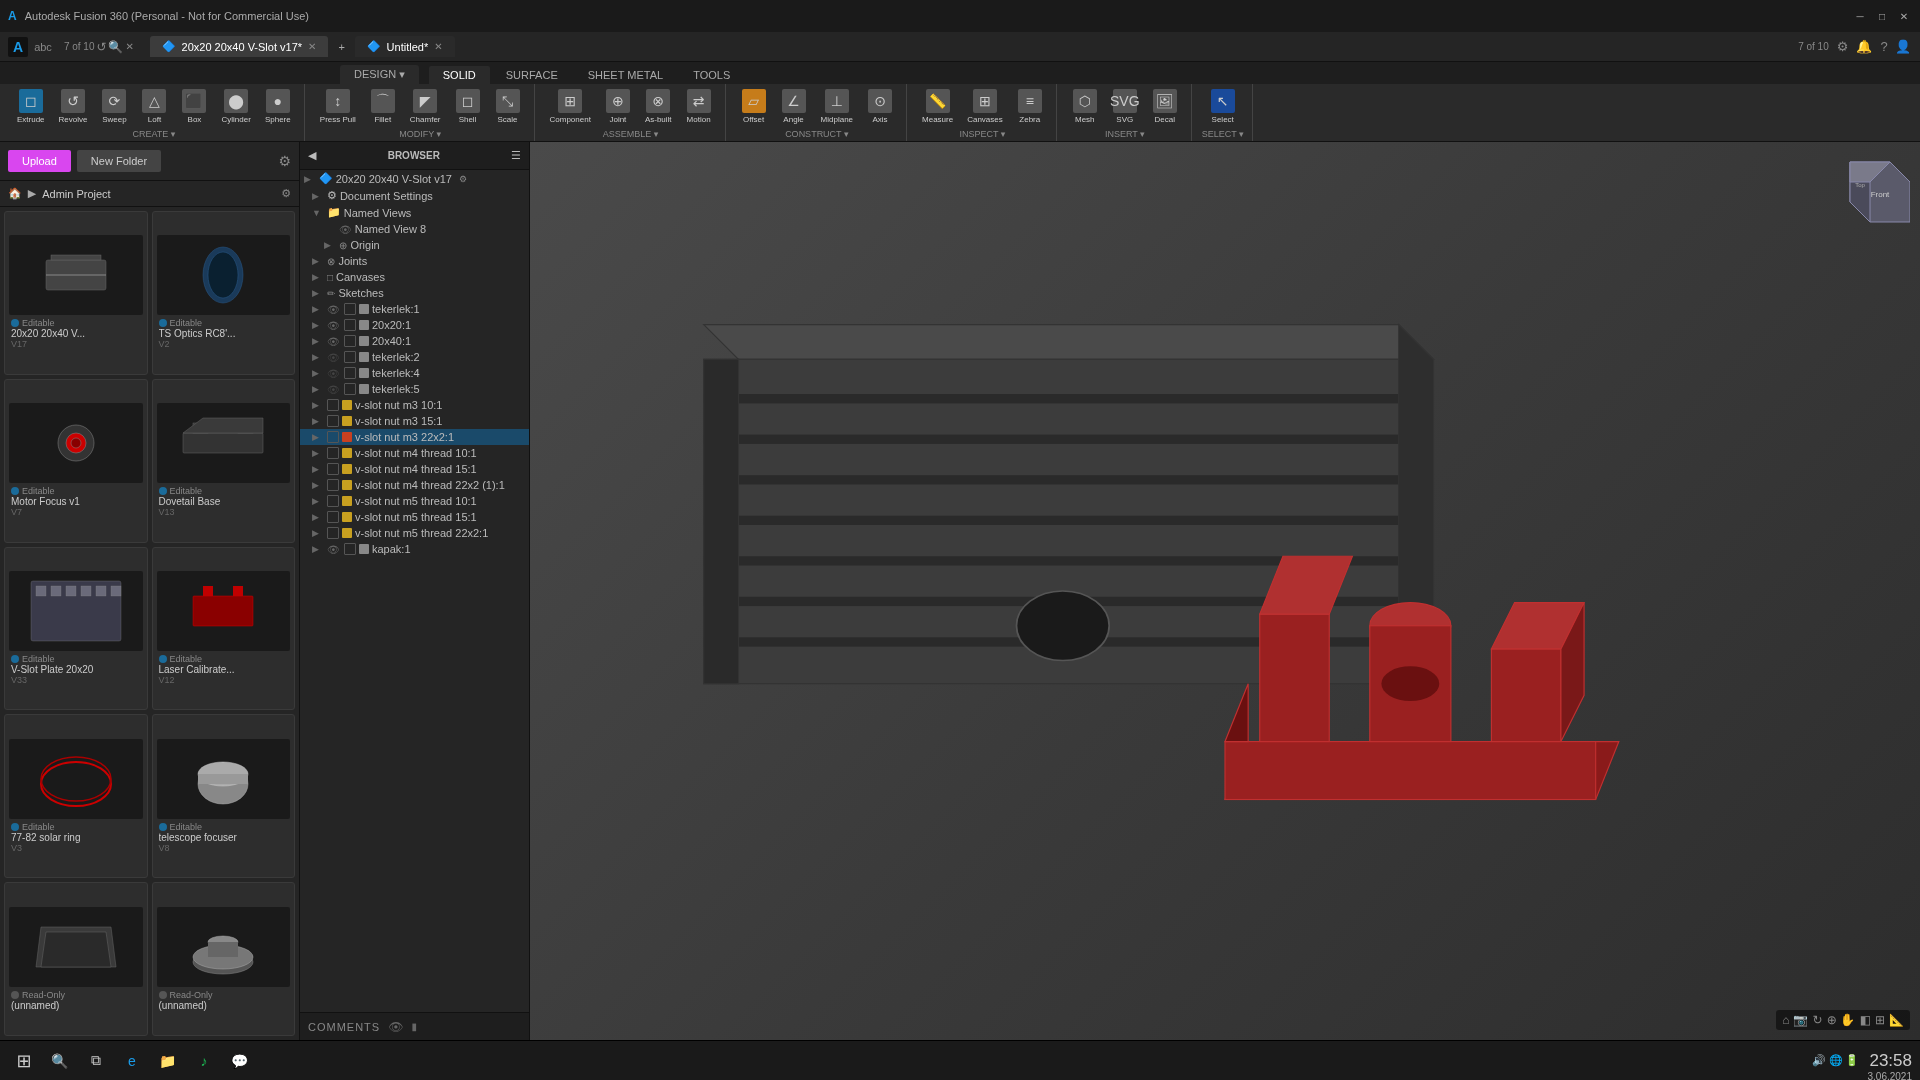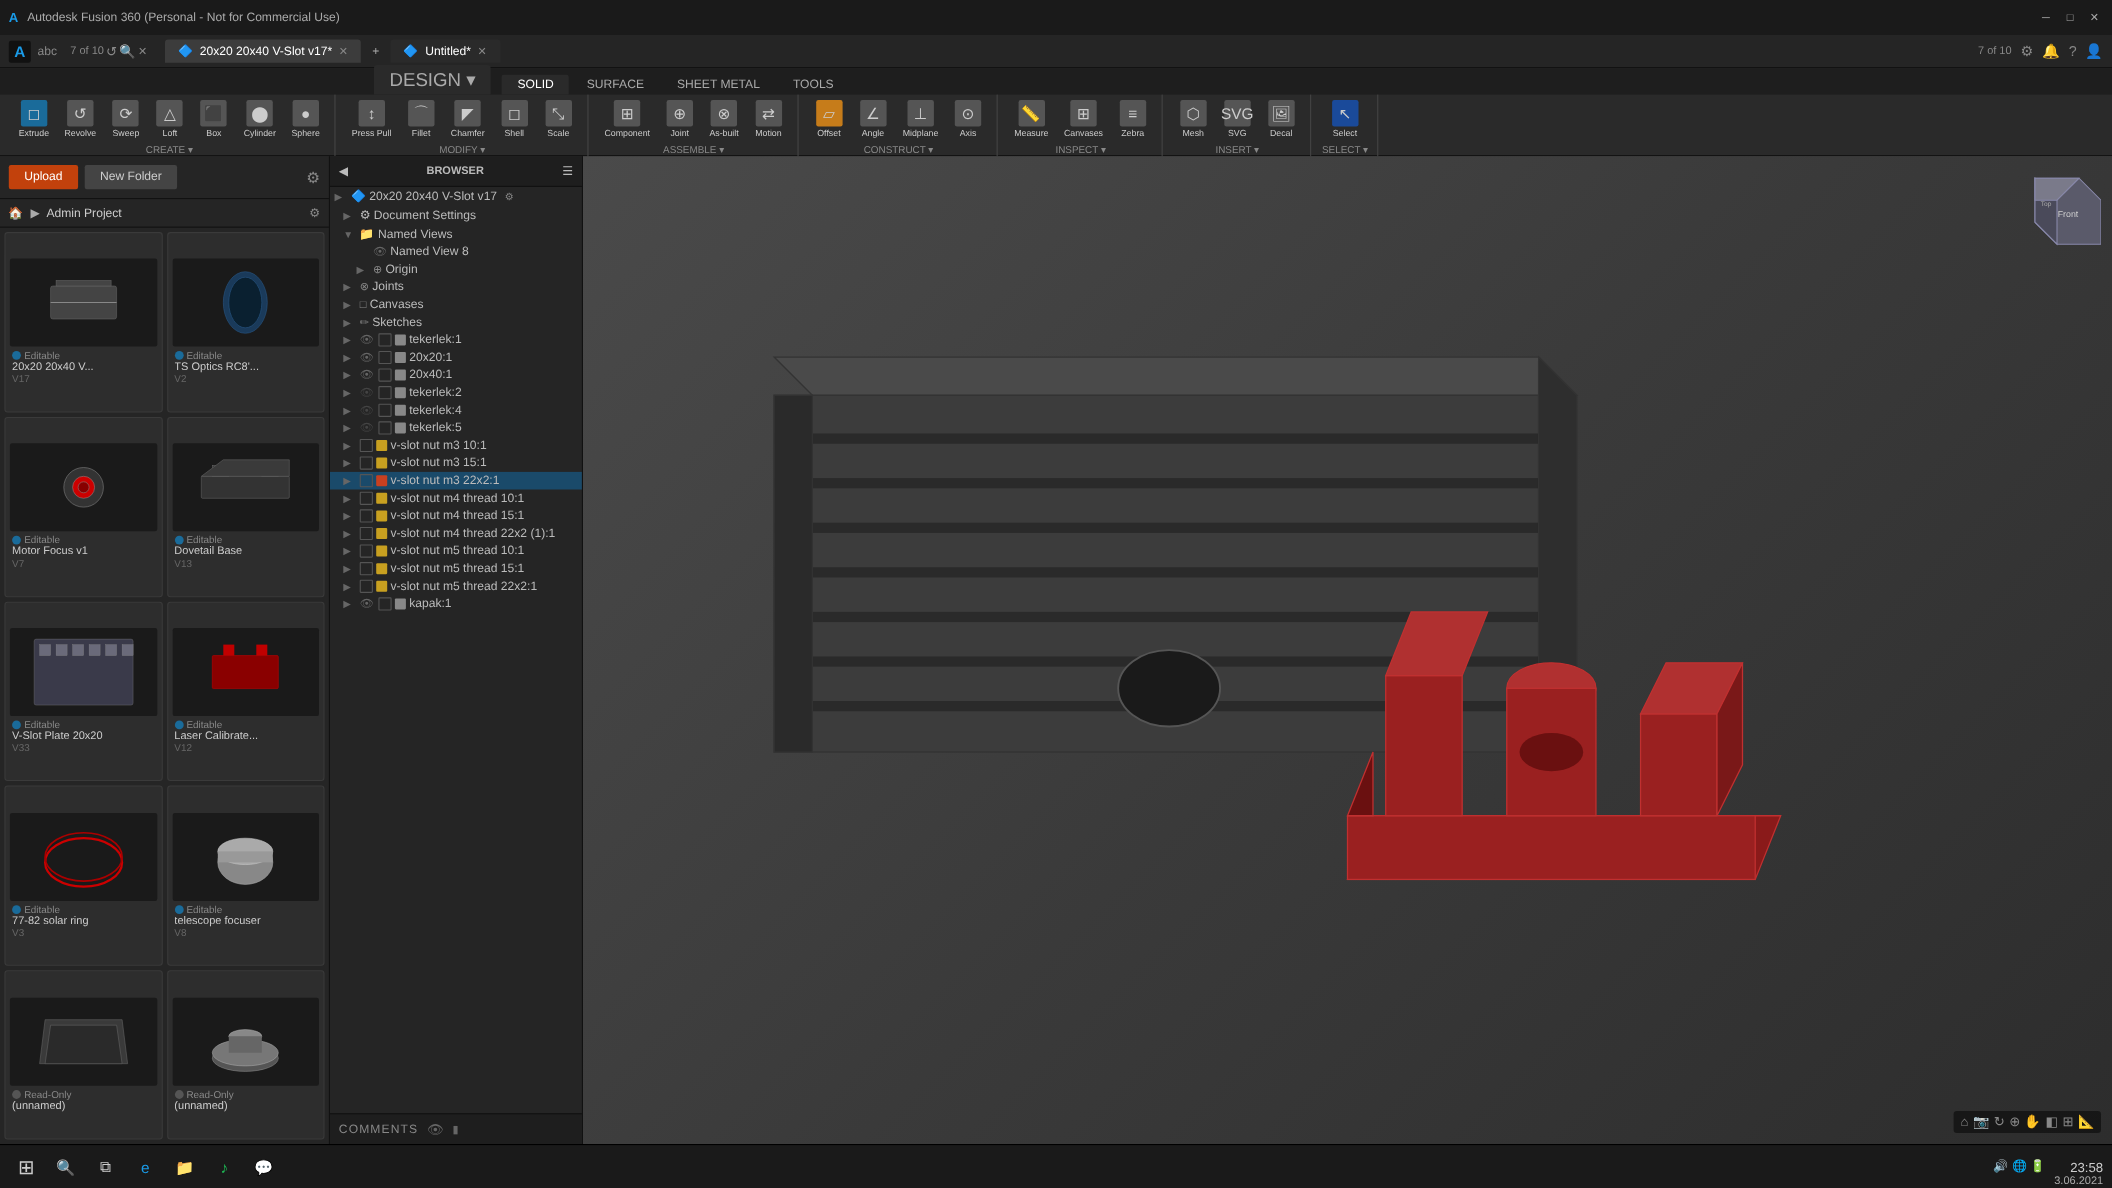--- a/index.html
+++ b/index.html
@@ -160,21 +160,21 @@
     }
     .panel-tab.active { color: #fff; background: #333; }
     #panel-actions {
       padding: 8px;
       display: flex;
       gap: 6px;
       align-items: center;
       border-bottom: 1px solid #111;
     }
     .upload-btn {
-      background: #c2410c;
+      background: #d946ef;
       color: #fff;
       border: none;
       padding: 5px 14px;
       border-radius: 2px;
       cursor: pointer;
       font-size: 11px;
     }
     .new-folder-btn {
       background: #444;
       color: #ccc;
@@ -396,21 +396,21 @@
     <span style="font-size:10px;color:#888;">7 of 10</span>
     <span style="font-size:13px;color:#888;cursor:pointer;">⚙</span>
     <span style="font-size:13px;color:#888;cursor:pointer;">🔔</span>
     <span style="font-size:13px;color:#888;cursor:pointer;">?</span>
     <span style="font-size:13px;color:#888;cursor:pointer;">👤</span>
   </div>
 </div>
 
 <div id="ribbon">
   <div id="ribbon-tabs">
-    <div style="padding:3px 14px;font-size:17px;color:#aaa;cursor:pointer;background:#2a2a2a;border-radius:3px 3px 0 0;margin-right:8px;">DESIGN ▾</div>
+    <div style="padding:3px 14px;font-size:11px;color:#aaa;cursor:pointer;background:#2a2a2a;border-radius:3px 3px 0 0;margin-right:8px;">DESIGN ▾</div>
     <div class="ribbon-tab active">SOLID</div>
     <div class="ribbon-tab">SURFACE</div>
     <div class="ribbon-tab">SHEET METAL</div>
     <div class="ribbon-tab">TOOLS</div>
   </div>
   <div id="ribbon-content">
 
     <div class="ribbon-section">
       <div class="ribbon-btns">
         <div class="ribbon-btn">
@@ -1040,17 +1040,17 @@
   <div class="taskbar-btn" style="font-size:18px;">⊞</div>
   <div class="taskbar-btn" style="font-size:14px;">🔍</div>
   <div class="taskbar-btn" style="font-size:14px;">⧉</div>
   <div class="taskbar-btn" style="font-size:14px;color:#1a9be8;">e</div>
   <div class="taskbar-btn" style="font-size:14px;">📁</div>
   <div class="taskbar-btn" style="font-size:14px;color:#1db954;">♪</div>
   <div class="taskbar-btn" style="font-size:14px;color:#7289da;">💬</div>
   <div class="taskbar-right">
     <span style="color:#aaa;font-size:11px;">🔊 🌐 🔋</span>
     <div style="text-align:right;">
-      <div style="font-size:12px;color:#ccc;margin-top:12px;">23:58</div>
+      <div style="font-size:17px;color:#ccc;margin-top:12px;">23:58</div>
       <div style="font-size:10px;color:#aaa;">3.06.2021</div>
     </div>
   </div>
 </div>
 
 </body></html>

